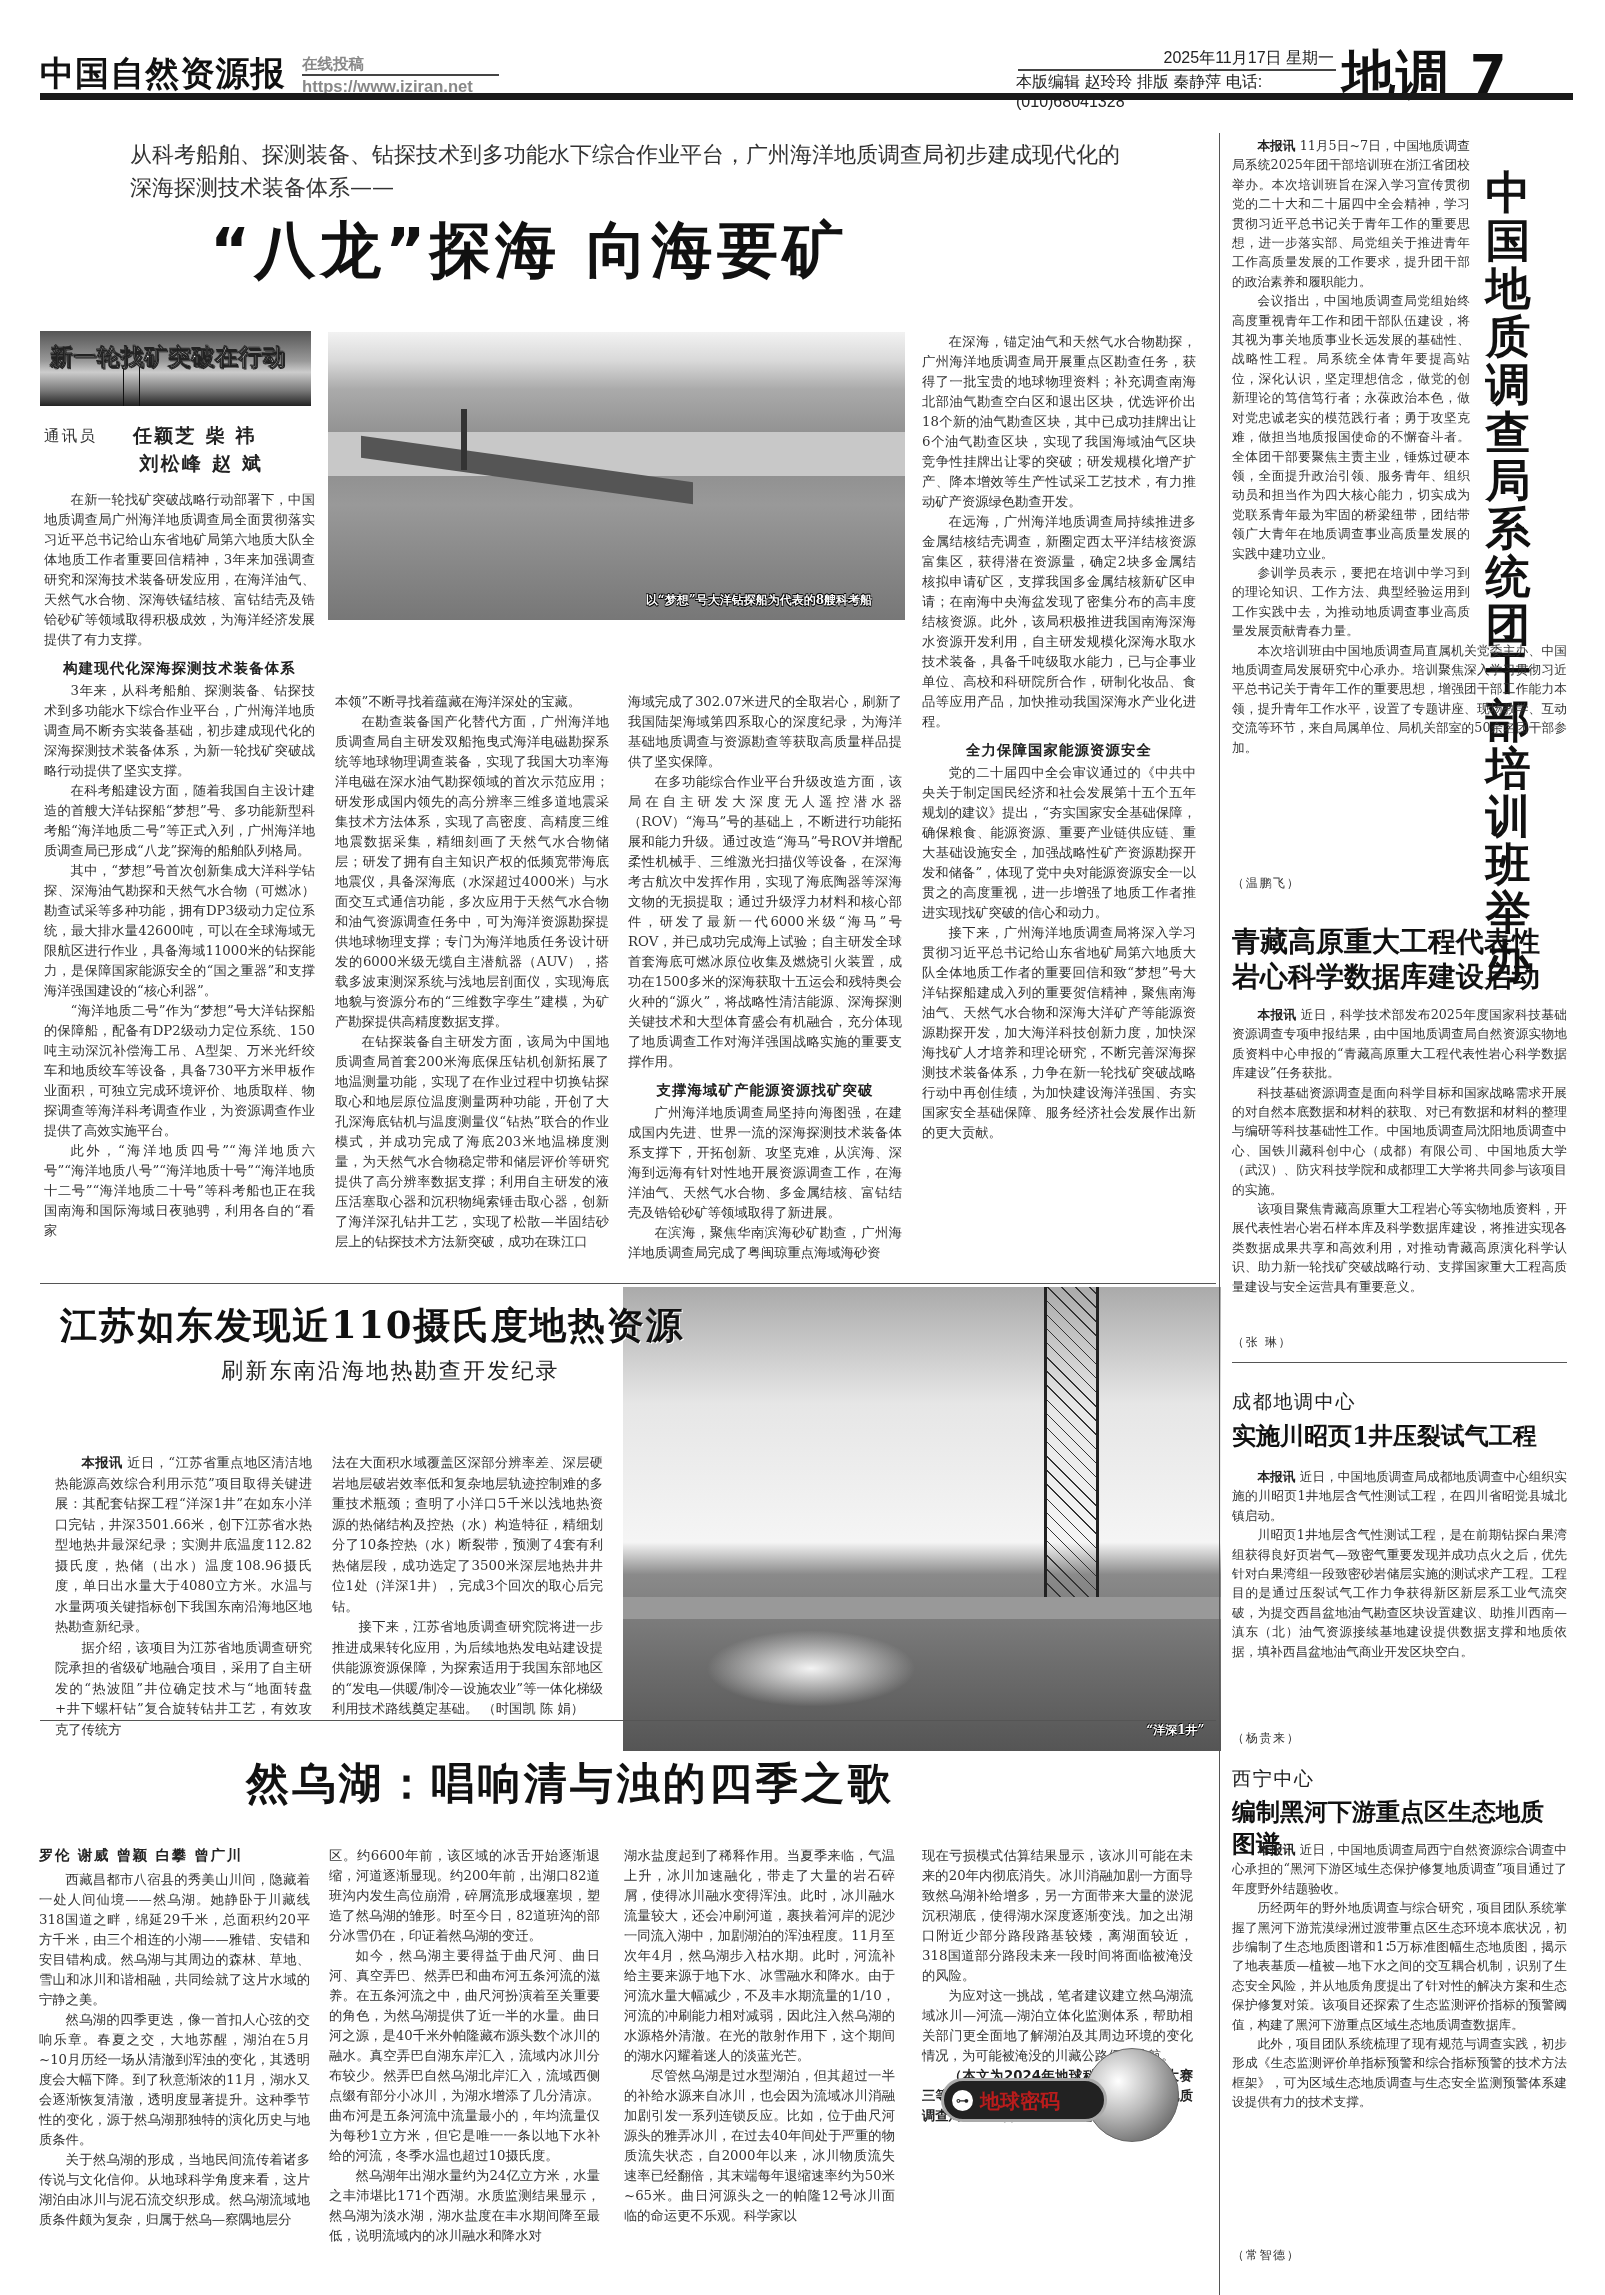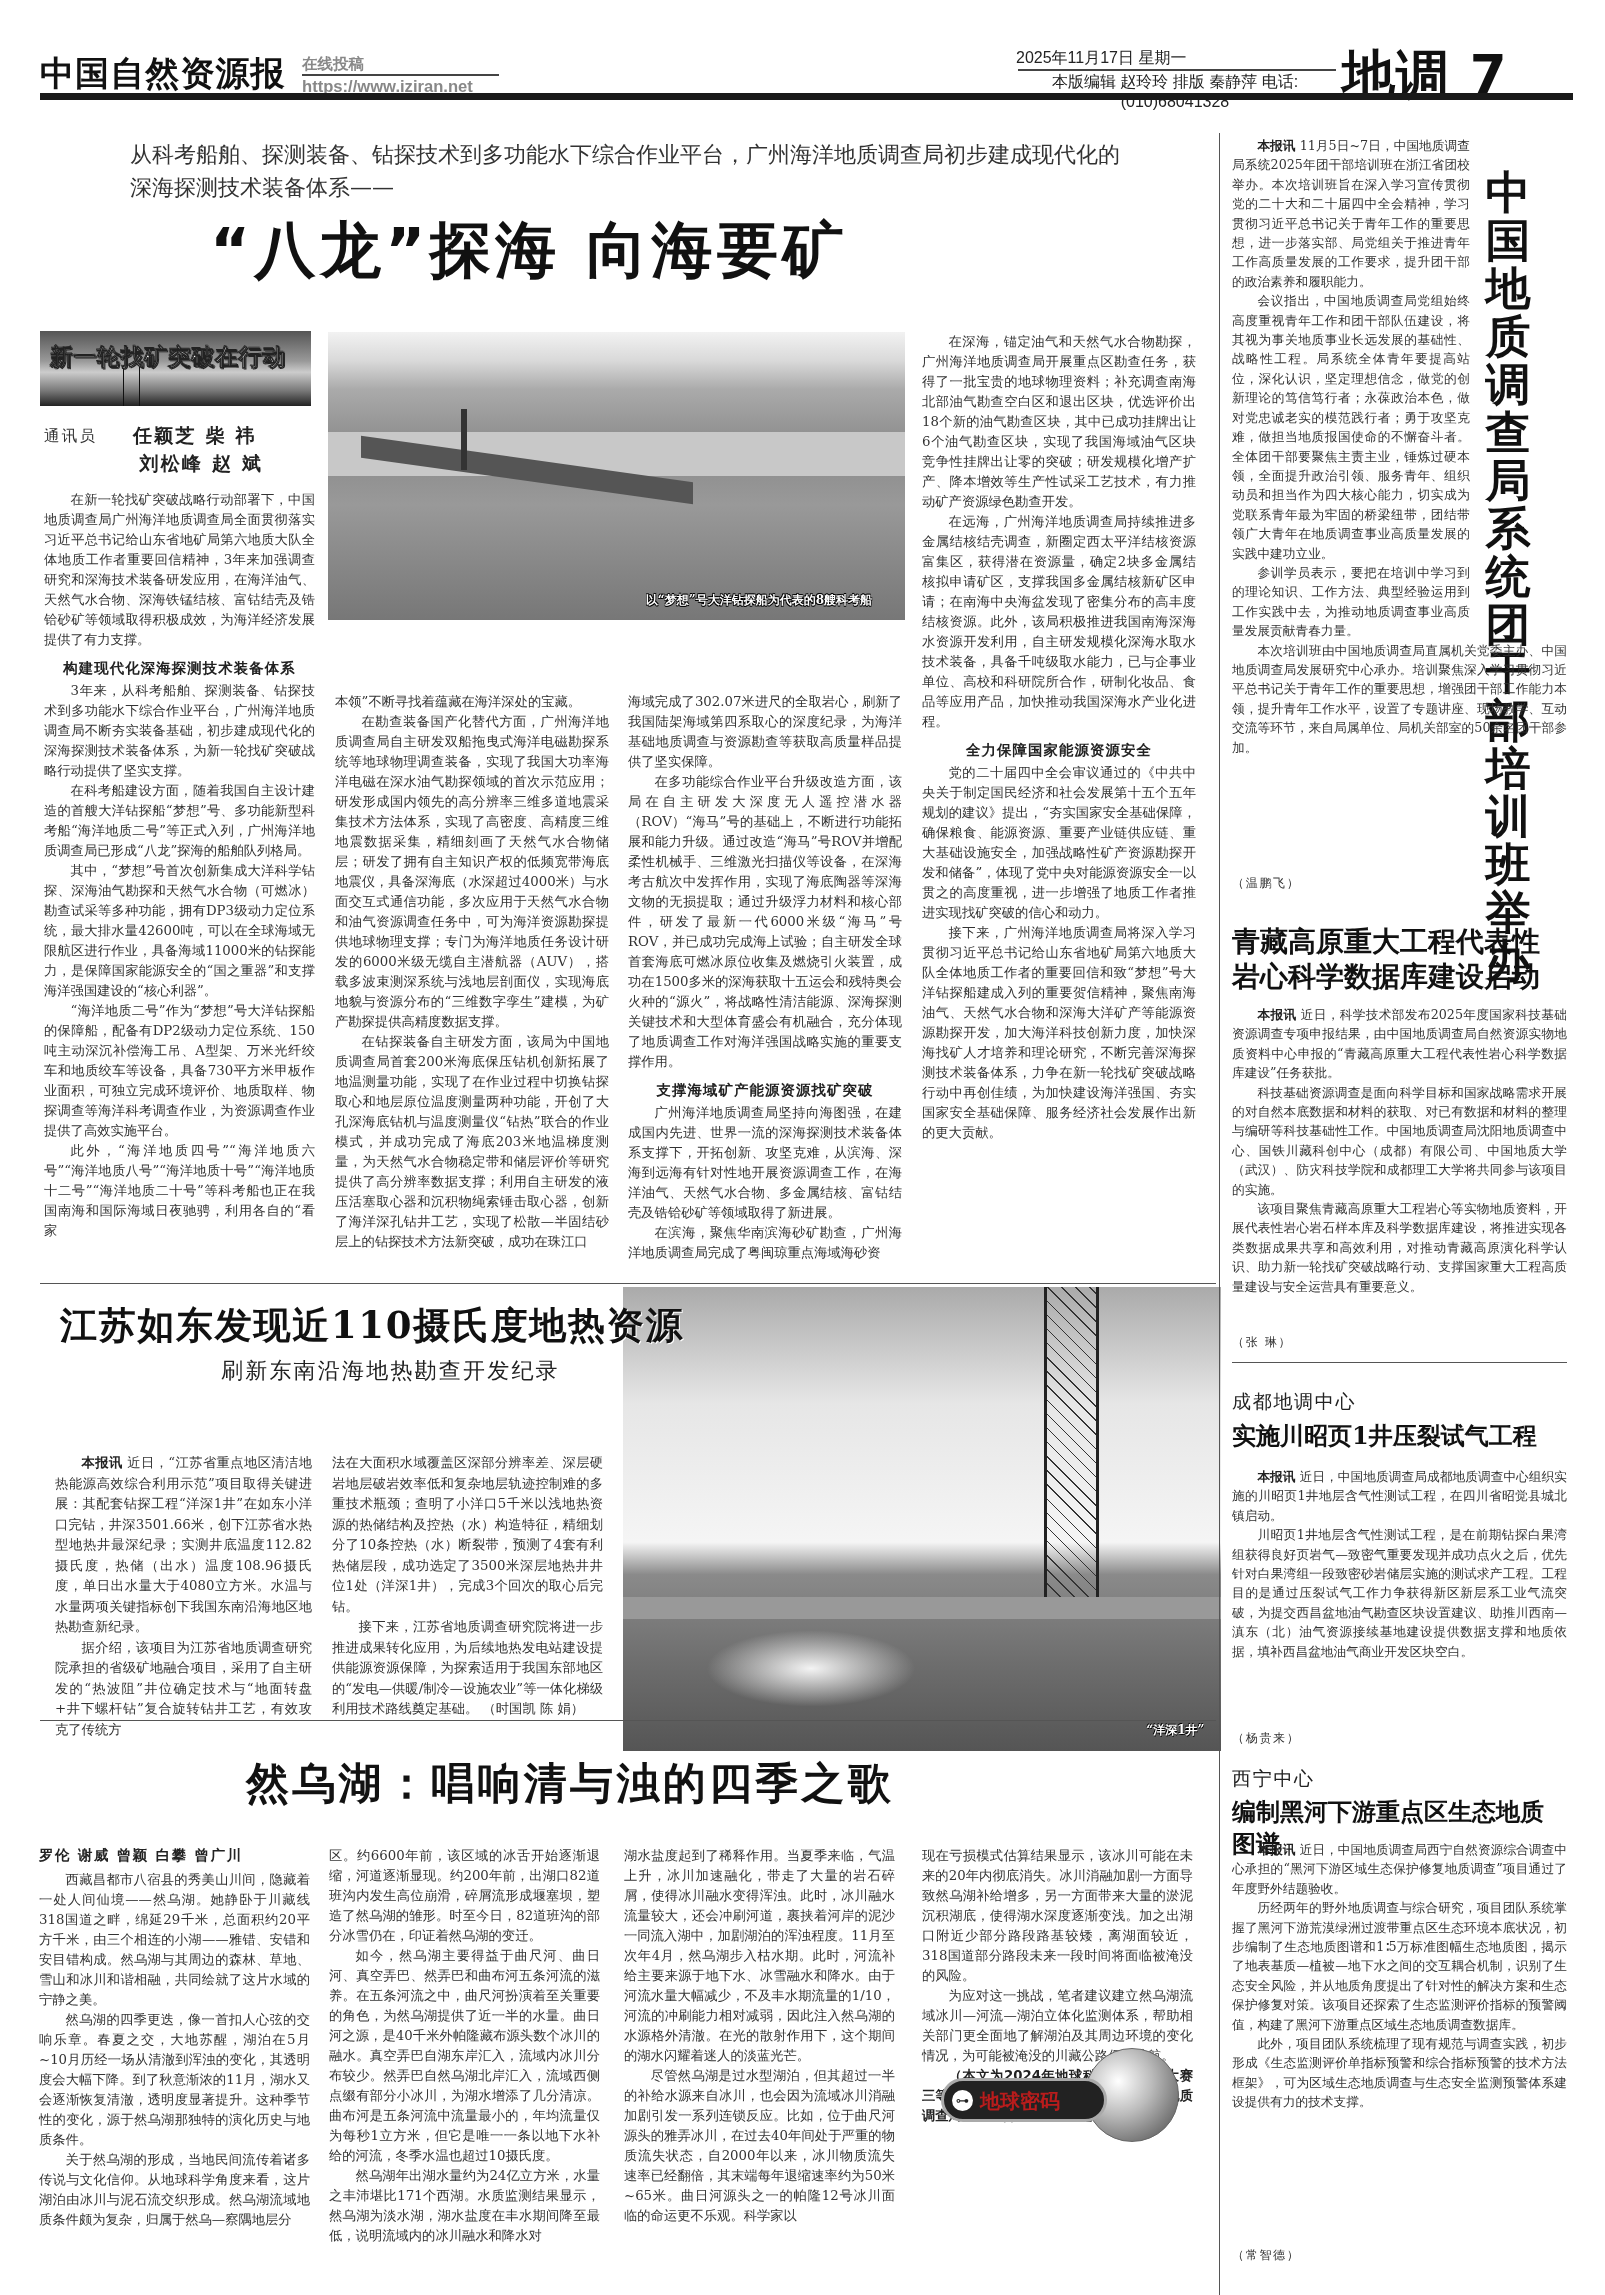--- a/index.html
+++ b/index.html
@@ -3,23 +3,23 @@
 <meta charset="utf-8">
 <style>
 *{box-sizing:border-box;margin:0;padding:0}
 html,body{width:1606px;height:2295px;background:#fff;overflow:hidden}
 body{position:relative;font-family:"DejaVu Serif","Liberation Serif",serif;color:#222}
 .abs{position:absolute}
 .masthead-name{left:40px;top:51px;font-size:34px;font-weight:bold;letter-spacing:1.1px;font-family:"DejaVu Serif",serif;color:#111}
 .online-label{left:302px;top:54px;font-size:15.5px;color:#888;font-weight:bold;font-family:"DejaVu Sans",sans-serif}
 .online-rule{left:302px;top:74px;width:197px;height:1.7px;background:#444}
 .online-url{left:302px;top:77px;font-size:16.6px;color:#888;font-weight:bold;font-family:"Liberation Sans",sans-serif}
-.date{left:1016px;top:48px;width:318px;font-size:16px;font-family:"Liberation Sans",sans-serif;color:#222}
+.date{left:1016px;top:48px;width:318px;text-align:right;font-size:16px;font-family:"Liberation Sans",sans-serif;color:#222}
 .date-rule{left:1018px;top:69px;width:318px;height:1.7px;background:#444}
-.editors{left:1016px;top:72px;width:318px;text-align:center;font-size:16px;font-family:"Liberation Sans",sans-serif;color:#222}
+.editors{left:1016px;top:72px;width:318px;text-align:left;font-size:16px;font-family:"Liberation Sans",sans-serif;color:#222}
 .section-title{left:1342px;top:40px;font-size:53px;font-weight:bold;font-family:"DejaVu Sans",sans-serif;color:#111;letter-spacing:1.1px}
 .top-rule{left:40px;top:93px;width:1533px;height:6.6px;background:#1a1a1a}
 .deck{left:130px;top:138px;width:996px;font-size:22px;line-height:33px;color:#333;text-indent:0}
 .headline{left:210px;top:210px;font-size:61px;font-weight:bold;font-family:"DejaVu Sans",sans-serif;color:#111;letter-spacing:4.4px}
 .banner{left:40px;top:331px;width:271px;height:75px;background:linear-gradient(180deg,#555 0%,#999 40%,#ccc 55%,#777 80%,#222 100%);overflow:hidden}
 .banner-text{left:10px;top:11px;font-size:23px;font-weight:bold;color:#fff;-webkit-text-stroke:0.6px #222;text-shadow:1.1px 1.1px 0 #222,-0.6px -0.6px 0 #222;font-family:"DejaVu Serif",serif;letter-spacing:0.6px}
 .rig{left:83px;top:36px;width:16.6px;height:39px;border-left:1.7px solid #111;border-right:1.7px solid #111}
 .byline-label{left:44px;top:426px;font-size:15.5px;color:#333;letter-spacing:2.2px}
 .byline-names{left:133px;top:421px;font-size:19px;font-weight:bold;line-height:28px;color:#222;font-family:"DejaVu Sans",sans-serif;letter-spacing:2.2px}
 .body-col{font-size:13.3px;line-height:20px;color:#333;text-align:justify}

